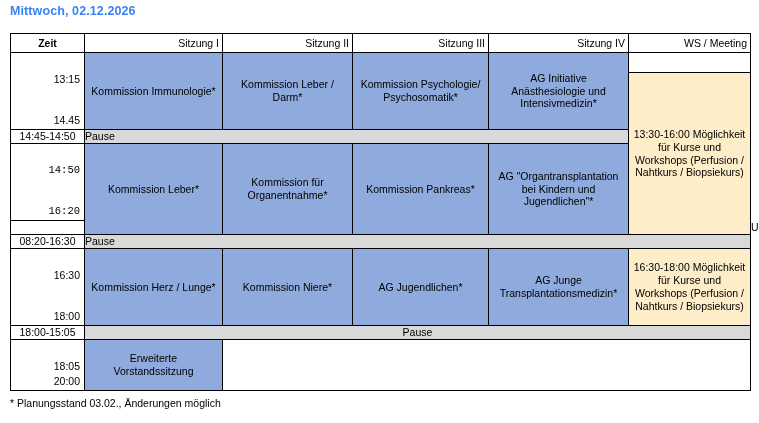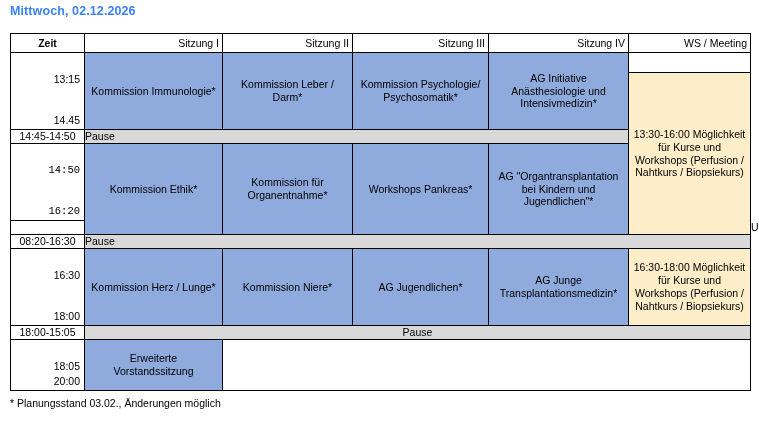--- a/index.html
+++ b/index.html
@@ -182,23 +182,23 @@
       <tr>
         <td class="timecell-pause">14:45-14:50</td>
         <td class="pause left" colspan="4">Pause</td>
       </tr>
 
       <tr>
         <td class="timecell" style="height:76px;font-family:Liberation Mono, monospace;">
           <span class="t-start">14:50</span>
           <span class="t-end">16:20</span>
         </td>
-        <td class="sess" rowspan="2">Kommission Ethik*</td>
+        <td class="sess" rowspan="2">Kommission Leber*</td>
         <td class="sess" rowspan="2">Kommission für Organentnahme*</td>
-        <td class="sess" rowspan="2">Workshops Pankreas*</td>
+        <td class="sess" rowspan="2">Kommission Pankreas*</td>
         <td class="sess" rowspan="2">AG "Organtransplantation bei Kindern und Jugendlichen"*</td>
       </tr>
 
       <tr>
         <td class="timecell-pause blank"></td>
         <td class="pause center">Umbau</td>
       </tr>
 
       <tr>
         <td class="timecell-pause">08:20-16:30</td>

